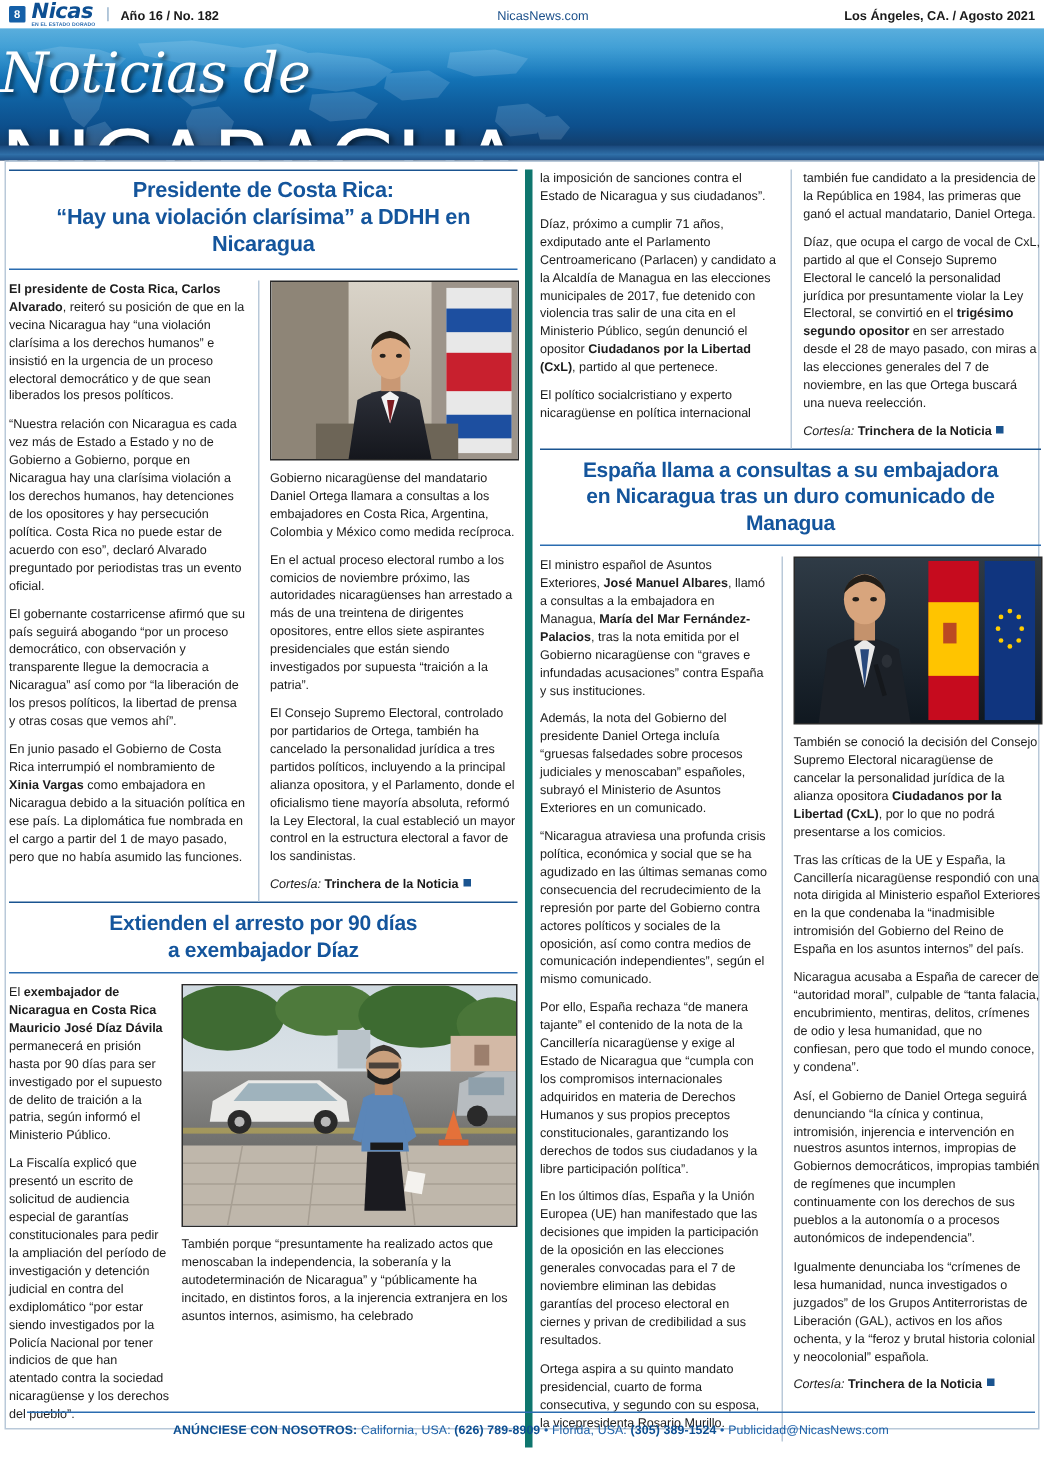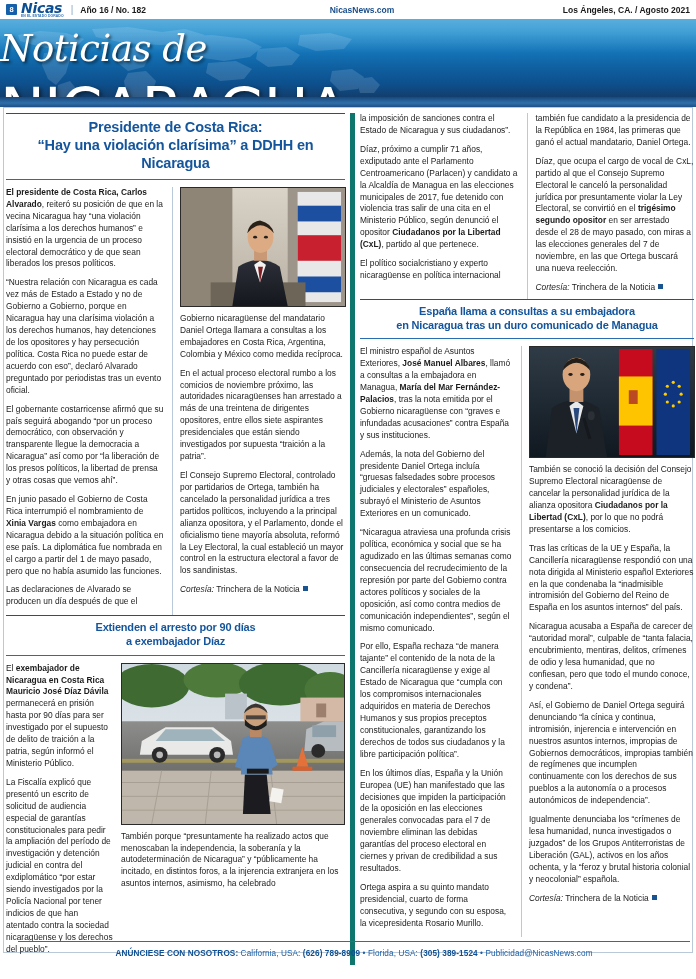--- a/index.html
+++ b/index.html
@@ -81,21 +81,21 @@
   .topbar-issue {
     font-size: 8.5px;
     font-weight: bold;
     color: #1a1a1a;
   }
   .topbar-center {
     position: absolute;
     left: 0; right: 0;
     text-align: center;
     font-size: 8.5px;
-    font-weight: bold;
+    font-weight: normal;
     color: #1a4f8a;
     margin-left: 28px;
   }
   .topbar-right {
     margin-left: auto;
     font-size: 8.5px;
     font-weight: bold;
     color: #1a1a1a;
     position: relative;
     z-index: 2;
@@ -195,21 +195,21 @@
   .headline {
     text-align: center;
     color: #14559c;
     font-weight: bold;
     font-size: 14.5px;
     line-height: 1.24;
     letter-spacing: -0.2px;
     margin: 2px 0 6px 0;
   }
   .headline.small {
-    font-size: 11px;
+    font-size: 14px;
   }
   .hr-under {
     border-top: 1.3px solid #2a6cb0;
     margin: 0 0 7px 0;
   }
 
   
   p.body {
     font-size: 8.4px;
     line-height: 1.42;
@@ -217,21 +217,21 @@
     color: #1c1c1c;
     text-align: left;
   }
   p.body b { font-weight: bold; }
   .credit {
     font-size: 8.4px;
     margin: 3px 0 7px 0;
     color: #1c1c1c;
   }
   .credit i { font-style: italic; }
-  .credit b { font-weight: normal; margin-top: 38px; }
+  .credit b { font-weight: bold; margin-top: 38px; }
   .sq {
     display: inline-block;
     width: 5px; height: 5px;
     background: #1a5490;
     margin-left: 3px;
     vertical-align: 1px;
   }
 
   
   .photo {
@@ -328,21 +328,20 @@
         <div>“Hay una violación clarísima” a DDHH en Nicaragua</div>
       </div>
       <div class="hr-under"></div>
 
       <div class="cols2">
         <div class="col">
           <p class="body"><b>El presidente de Costa Rica, Carlos Alvarado</b>, reiteró su posición de que en la vecina Nicaragua hay “una violación clarísima a los derechos humanos” e insistió en la urgencia de un proceso electoral democrático y de que sean liberados los presos políticos.</p>
           <p class="body">“Nuestra relación con Nicaragua es cada vez más de Estado a Estado y no de Gobierno a Gobierno, porque en Nicaragua hay una clarísima violación a los derechos humanos, hay detenciones de los opositores y hay persecución política. Costa Rica no puede estar de acuerdo con eso”, declaró Alvarado preguntado por periodistas tras un evento oficial.</p>
           <p class="body">El gobernante costarricense afirmó que su país seguirá abogando “por un proceso democrático, con observación y transparente llegue la democracia a Nicaragua” así como por “la liberación de los presos políticos, la libertad de prensa y otras cosas que vemos ahí”.</p>
           <p class="body">En junio pasado el Gobierno de Costa Rica interrumpió el nombramiento de <b>Xinia Vargas</b> como embajadora en Nicaragua debido a la situación política en ese país. La diplomática fue nombrada en el cargo a partir del 1 de mayo pasado, pero que no había asumido las funciones.</p>
-          <p class="body">Las declaraciones de Alvarado se producen un día después de que el</p>
         </div>
 
         <div class="col divider">
 
           <div class="photo photo-alvarado">
             <svg width="100%" height="100%" viewBox="0 0 166 120" preserveAspectRatio="none">
               <defs>
                 <linearGradient id="bgA" x1="0" y1="0" x2="0" y2="1">
                   <stop offset="0%" stop-color="#d9d3c8"></stop>
                     <stop offset="100%" stop-color="#b8b0a2"></stop>
@@ -491,21 +490,21 @@
       <div class="rule-top"></div>
       <div class="headline small">
         <div>España llama a consultas a su embajadora</div>
         <div>en Nicaragua tras un duro comunicado de Managua</div>
       </div>
       <div class="hr-under"></div>
 
       <div class="cols2">
         <div class="col">
           <p class="body">El ministro español de Asuntos Exteriores, <b>José Manuel Albares</b>, llamó a consultas a la embajadora en Managua, <b>María del Mar Fernández-Palacios</b>, tras la nota emitida por el Gobierno nicaragüense con “graves e infundadas acusaciones” contra España y sus instituciones.</p>
-          <p class="body">Además, la nota del Gobierno del presidente Daniel Ortega incluía “gruesas falsedades sobre procesos judiciales y electorales” españoles, subrayó el Ministerio de Asuntos Exteriores en un comunicado.</p>
+          <p class="body">Además, la nota del Gobierno del presidente Daniel Ortega incluía “gruesas falsedades sobre procesos judiciales y menoscaban” españoles, subrayó el Ministerio de Asuntos Exteriores en un comunicado.</p>
           <p class="body">“Nicaragua atraviesa una profunda crisis política, económica y social que se ha agudizado en las últimas semanas como consecuencia del recrudecimiento de la represión por parte del Gobierno contra actores políticos y sociales de la oposición, así como contra medios de comunicación independientes”, según el mismo comunicado.</p>
           <p class="body">Por ello, España rechaza “de manera tajante” el contenido de la nota de la Cancillería nicaragüense y exige al Estado de Nicaragua que “cumpla con los compromisos internacionales adquiridos en materia de Derechos Humanos y sus propios preceptos constitucionales, garantizando los derechos de todos sus ciudadanos y la libre participación política”.</p>
           <p class="body">En los últimos días, España y la Unión Europea (UE) han manifestado que las decisiones que impiden la participación de la oposición en las elecciones generales convocadas para el 7 de noviembre eliminan las debidas garantías del proceso electoral en ciernes y privan de credibilidad a sus resultados.</p>
           <p class="body">Ortega aspira a su quinto mandato presidencial, cuarto de forma consecutiva, y segundo con su esposa, la vicepresidenta Rosario Murillo.</p>
         </div>
 
         <div class="col divider">
 
           <div class="photo photo-albares">
             <svg width="100%" height="100%" viewBox="0 0 166 112" preserveAspectRatio="none">

